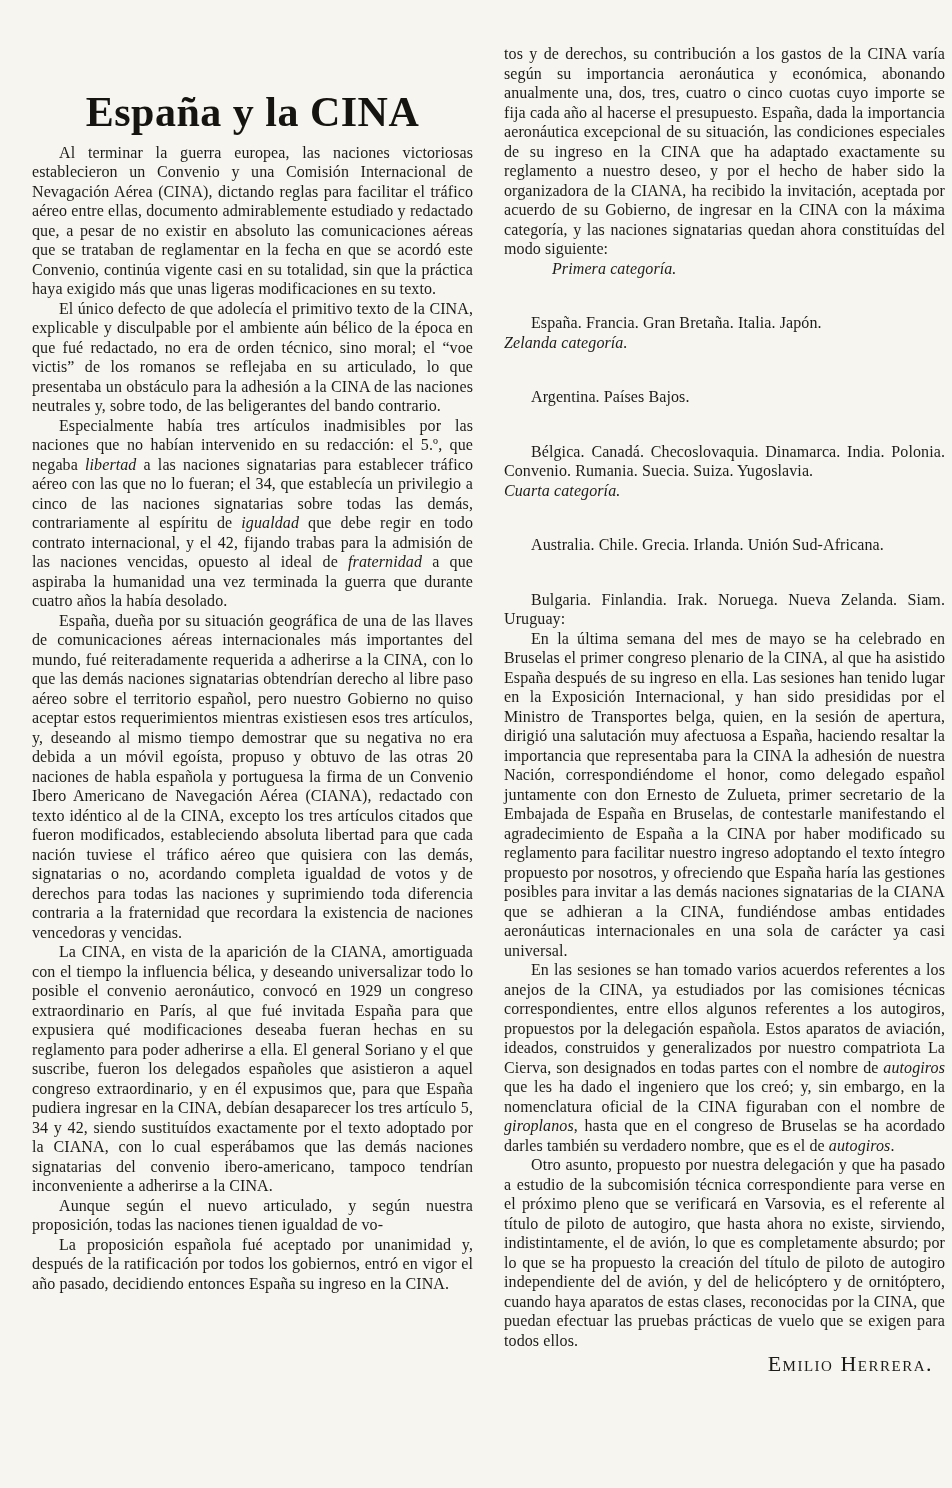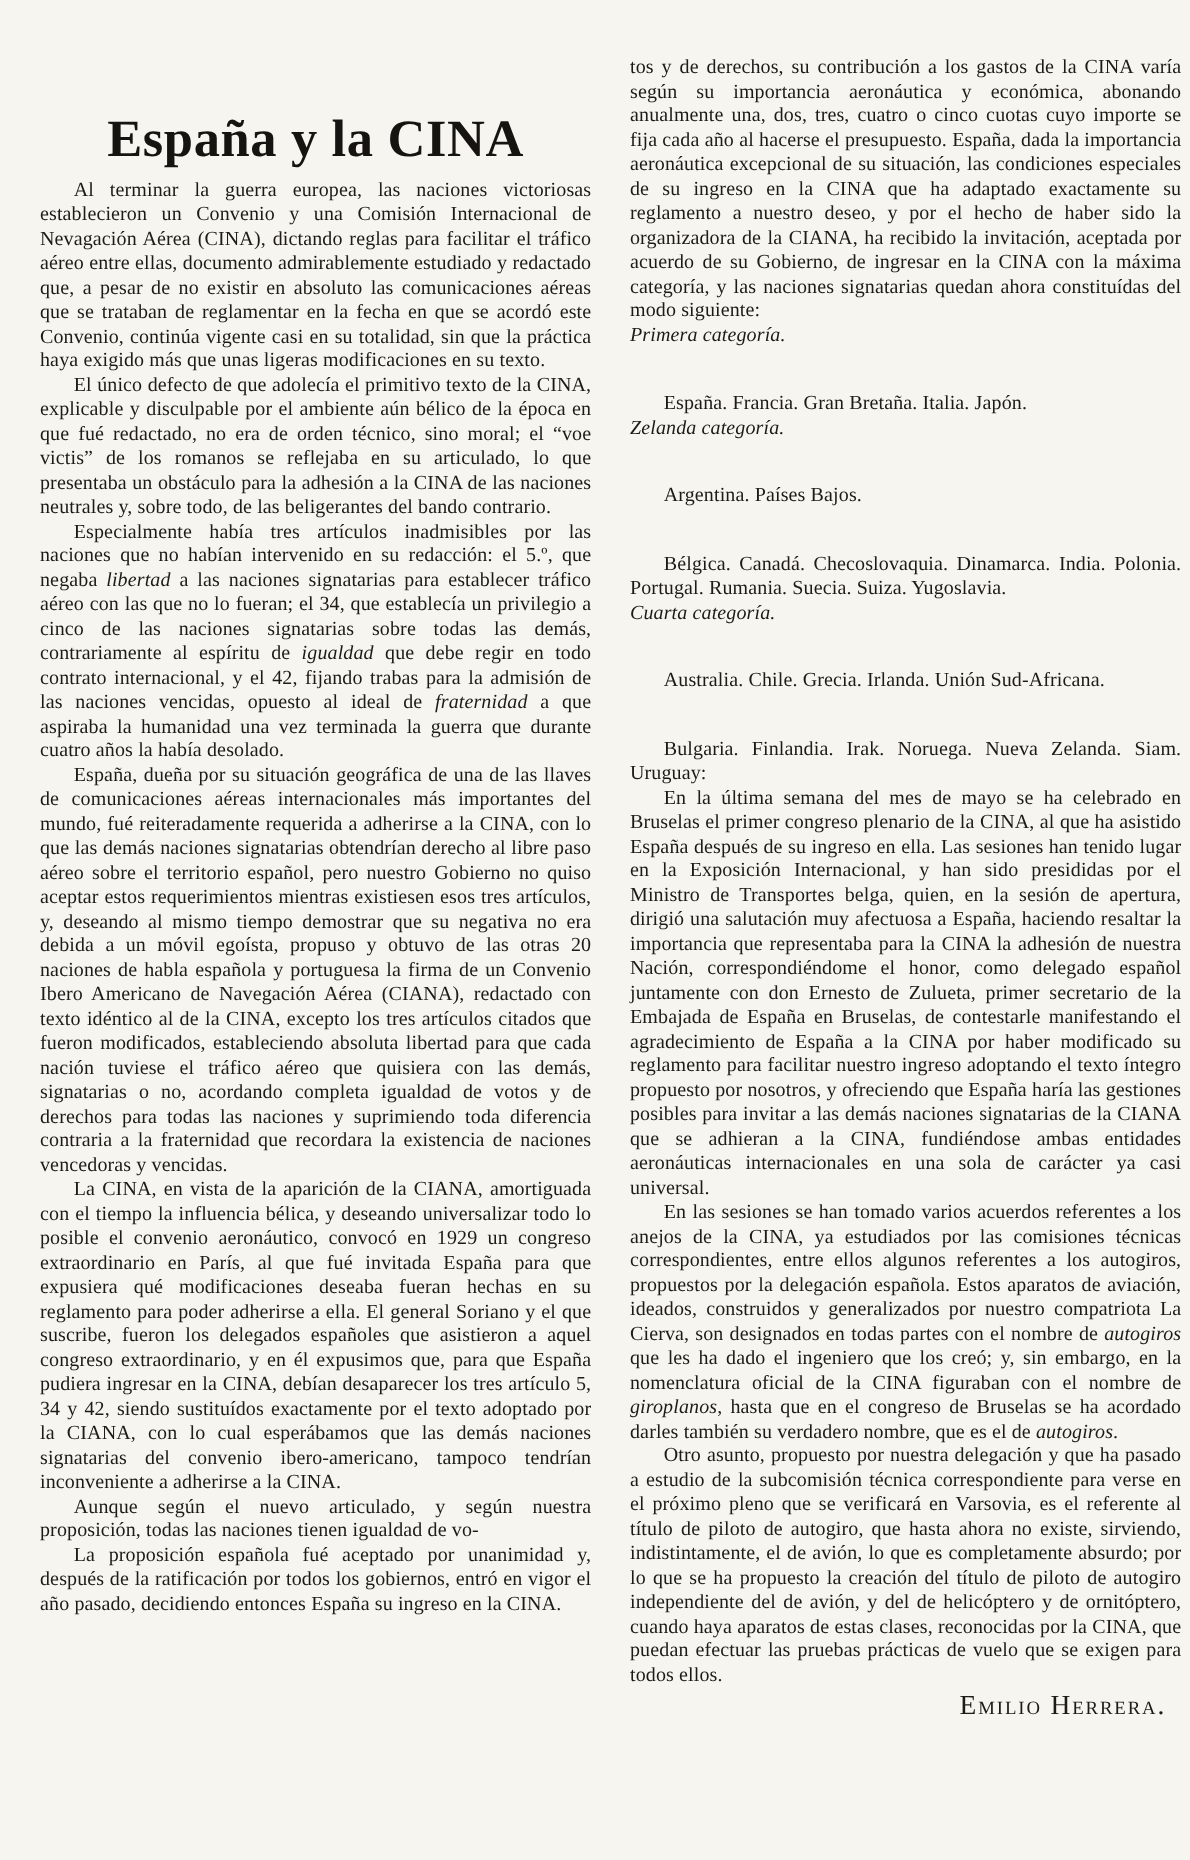--- a/index.html
+++ b/index.html
@@ -61,25 +61,25 @@
           <p class="body"><span>Especialmente había tres artículos inadmisibles por las naciones que no habían intervenido en su redacción: el 5.º, que negaba </span><span style="font-style: italic;">libertad</span><span> a las naciones signatarias para establecer tráfico aéreo con las que no lo fueran; el 34, que establecía un privilegio a cinco de las naciones signatarias sobre todas las demás, contrariamente al espíritu de </span><span style="font-style: italic;">igualdad</span><span> que debe regir en todo contrato internacional, y el 42, fijando trabas para la admisión de las naciones vencidas, opuesto al ideal de </span><span style="font-style: italic;">fraternidad</span><span> a que aspiraba la humanidad una vez terminada la guerra que durante cuatro años la había desolado.</span></p>
           <p class="body"><span>España, dueña por su situación geográfica de una de las llaves de comunicaciones aéreas internacionales más importantes del mundo, fué reiteradamente requerida a adherirse a la CINA, con lo que las demás naciones signatarias obtendrían derecho al libre paso aéreo sobre el territorio español, pero nuestro Gobierno no quiso aceptar estos requerimientos mientras existiesen esos tres artículos, y, deseando al mismo tiempo demostrar que su negativa no era debida a un móvil egoísta, propuso y obtuvo de las otras 20 naciones de habla española y portuguesa la firma de un Convenio Ibero Americano de Navegación Aérea (CIANA), redactado con texto idéntico al de la CINA, excepto los tres artículos citados que fueron modificados, estableciendo absoluta libertad para que cada nación tuviese el tráfico aéreo que quisiera con las demás, signatarias o no, acordando completa igualdad de votos y de derechos para todas las naciones y suprimiendo toda diferencia contraria a la fraternidad que recordara la existencia de naciones vencedoras y vencidas.</span></p>
           <p class="body"><span>La CINA, en vista de la aparición de la CIANA, amortiguada con el tiempo la influencia bélica, y deseando universalizar todo lo posible el convenio aeronáutico, convocó en 1929 un congreso extraordinario en París, al que fué invitada España para que expusiera qué modificaciones deseaba fueran hechas en su reglamento para poder adherirse a ella. El general Soriano y el que suscribe, fueron los delegados españoles que asistieron a aquel congreso extraordinario, y en él expusimos que, para que España pudiera ingresar en la CINA, debían desaparecer los tres artículo 5, 34 y 42, siendo sustituídos exactamente por el texto adoptado por la CIANA, con lo cual esperábamos que las demás naciones signatarias del convenio ibero-americano, tampoco tendrían inconveniente a adherirse a la CINA.</span></p>
           <p class="body"><span>Aunque según el nuevo articulado, y según nuestra proposición, todas las naciones tienen igualdad de vo-</span></p>
           <p class="body"><span>La proposición española fué aceptado por unanimidad y, después de la ratificación por todos los gobiernos, entró en vigor el año pasado, decidiendo entonces España su ingreso en la CINA.</span></p>
         </div>
     </div>
     <div class="col col-right">
       <div>
           <p class="cont"><span>tos y de derechos, su contribución a los gastos de la CINA varía según su importancia aeronáutica y económica, abonando anualmente una, dos, tres, cuatro o cinco cuotas cuyo importe se fija cada año al hacerse el presupuesto. España, dada la importancia aeronáutica excepcional de su situación, las condiciones especiales de su ingreso en la CINA que ha adaptado exactamente su reglamento a nuestro deseo, y por el hecho de haber sido la organizadora de la CIANA, ha recibido la invitación, aceptada por acuerdo de su Gobierno, de ingresar en la CINA con la máxima categoría, y las naciones signatarias quedan ahora constituídas del modo siguiente:</span></p>
-          <p class="cat-head"><span style="font-style: italic;">Primera categoría.</span></p>
+          <p class="cat-head"><span style="font-style: italic; margin-left: 48px;">Primera categoría.</span></p>
           <p class="cat-list"><span>España. Francia. Gran Bretaña. Italia. Japón.</span></p>
           <p class="cat-head"><span style="font-style: italic;">Zelanda categoría.</span></p>
           <p class="cat-list"><span>Argentina. Países Bajos.</span></p>
-          <p class="cat-list"><span>Bélgica. Canadá. Checoslovaquia. Dinamarca. India. Polonia. Portugal. Rumania. Suecia. Suiza. Yugoslavia.</span></p>
+          <p class="cat-list"><span>Bélgica. Canadá. Checoslovaquia. Dinamarca. India. Polonia. Convenio. Rumania. Suecia. Suiza. Yugoslavia.</span></p>
           <p class="cat-head"><span style="font-style: italic;">Cuarta categoría.</span></p>
           <p class="cat-list"><span>Australia. Chile. Grecia. Irlanda. Unión Sud-Africana.</span></p>
           <p class="cat-list"><span>Bulgaria. Finlandia. Irak. Noruega. Nueva Zelanda. Siam. Uruguay:</span></p>
           <p class="body"><span>En la última semana del mes de mayo se ha celebrado en Bruselas el primer congreso plenario de la CINA, al que ha asistido España después de su ingreso en ella. Las sesiones han tenido lugar en la Exposición Internacional, y han sido presididas por el Ministro de Transportes belga, quien, en la sesión de apertura, dirigió una salutación muy afectuosa a España, haciendo resaltar la importancia que representaba para la CINA la adhesión de nuestra Nación, correspondiéndome el honor, como delegado español juntamente con don Ernesto de Zulueta, primer secretario de la Embajada de España en Bruselas, de contestarle manifestando el agradecimiento de España a la CINA por haber modificado su reglamento para facilitar nuestro ingreso adoptando el texto íntegro propuesto por nosotros, y ofreciendo que España haría las gestiones posibles para invitar a las demás naciones signatarias de la CIANA que se adhieran a la CINA, fundiéndose ambas entidades aeronáuticas internacionales en una sola de carácter ya casi universal.</span></p>
           <p class="body"><span>En las sesiones se han tomado varios acuerdos referentes a los anejos de la CINA, ya estudiados por las comisiones técnicas correspondientes, entre ellos algunos referentes a los autogiros, propuestos por la delegación española. Estos aparatos de aviación, ideados, construidos y generalizados por nuestro compatriota La Cierva, son designados en todas partes con el nombre de </span><span style="font-style: italic;">autogiros</span><span> que les ha dado el ingeniero que los creó; y, sin embargo, en la nomenclatura oficial de la CINA figuraban con el nombre de </span><span style="font-style: italic;">giroplanos</span><span>, hasta que en el congreso de Bruselas se ha acordado darles también su verdadero nombre, que es el de </span><span style="font-style: italic;">autogiros</span><span>.</span></p>
           <p class="body"><span>Otro asunto, propuesto por nuestra delegación y que ha pasado a estudio de la subcomisión técnica correspondiente para verse en el próximo pleno que se verificará en Varsovia, es el referente al título de piloto de autogiro, que hasta ahora no existe, sirviendo, indistintamente, el de avión, lo que es completamente absurdo; por lo que se ha propuesto la creación del título de piloto de autogiro independiente del de avión, y del de helicóptero y de ornitóptero, cuando haya aparatos de estas clases, reconocidas por la CINA, que puedan efectuar las pruebas prácticas de vuelo que se exigen para todos ellos.</span></p>
         </div>
       <div class="signature">Emilio Herrera.</div>
     </div>
   </div>

